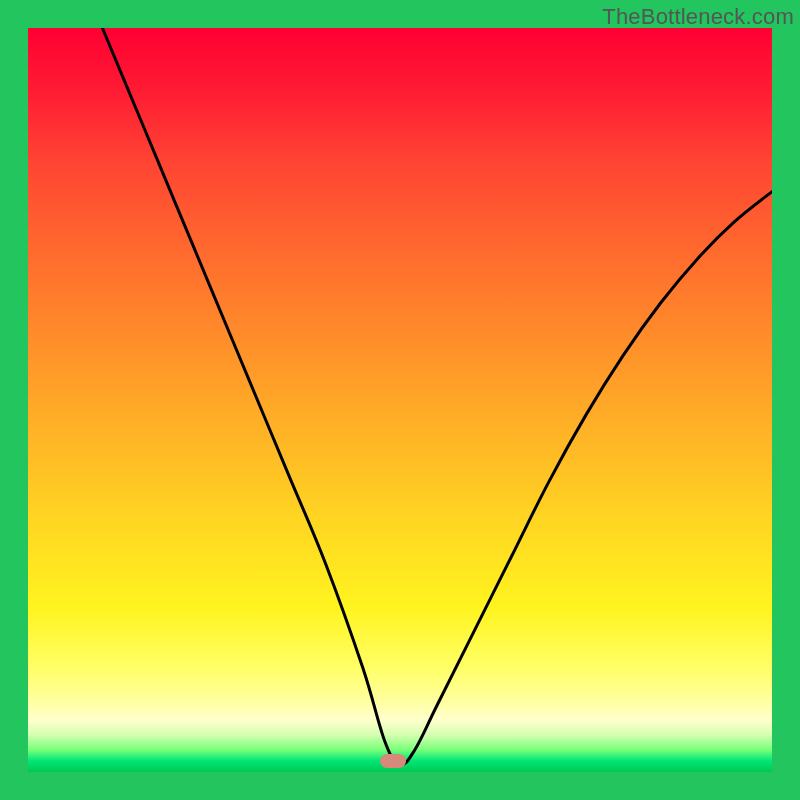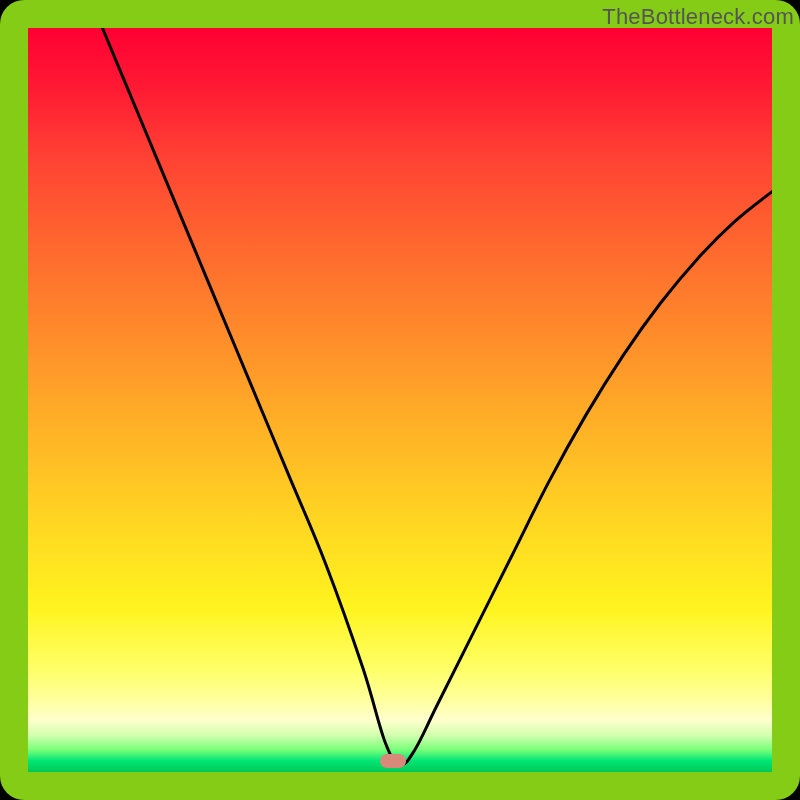--- a/index.html
+++ b/index.html
@@ -8,22 +8,21 @@
     width: 800px;
     height: 800px;
     overflow: hidden;
     font-family: Arial, Helvetica, sans-serif;
     background: #000;
   }
   .chart-wrap {
     position: relative;
     width: 800px;
     height: 800px;
-    background: #84cc16;
-    border-radius: 24px;
+    background: #22c55e;
   }
   .plot-area {
     position: absolute;
     left: 28px;
     top: 28px;
     width: 744px;
     height: 744px;
     
     background:
       linear-gradient(

